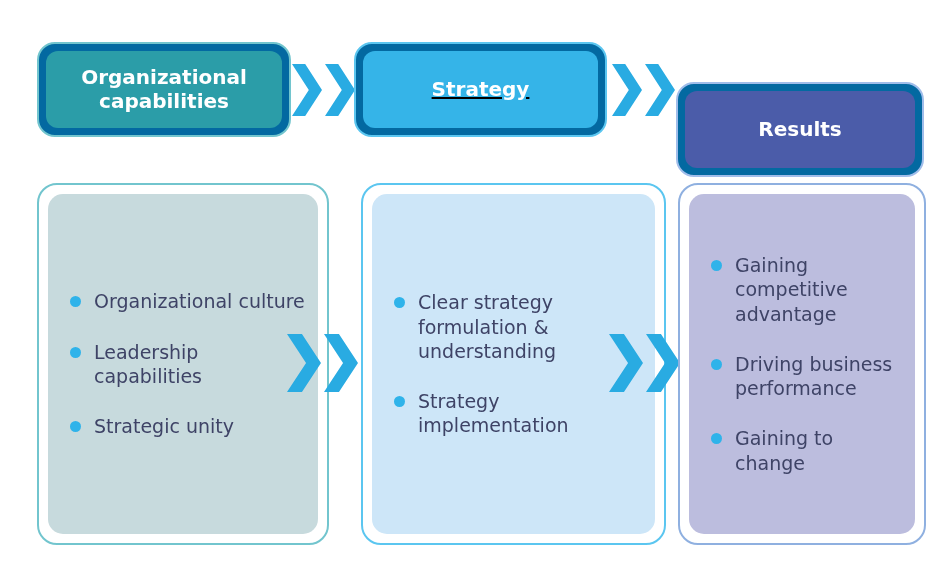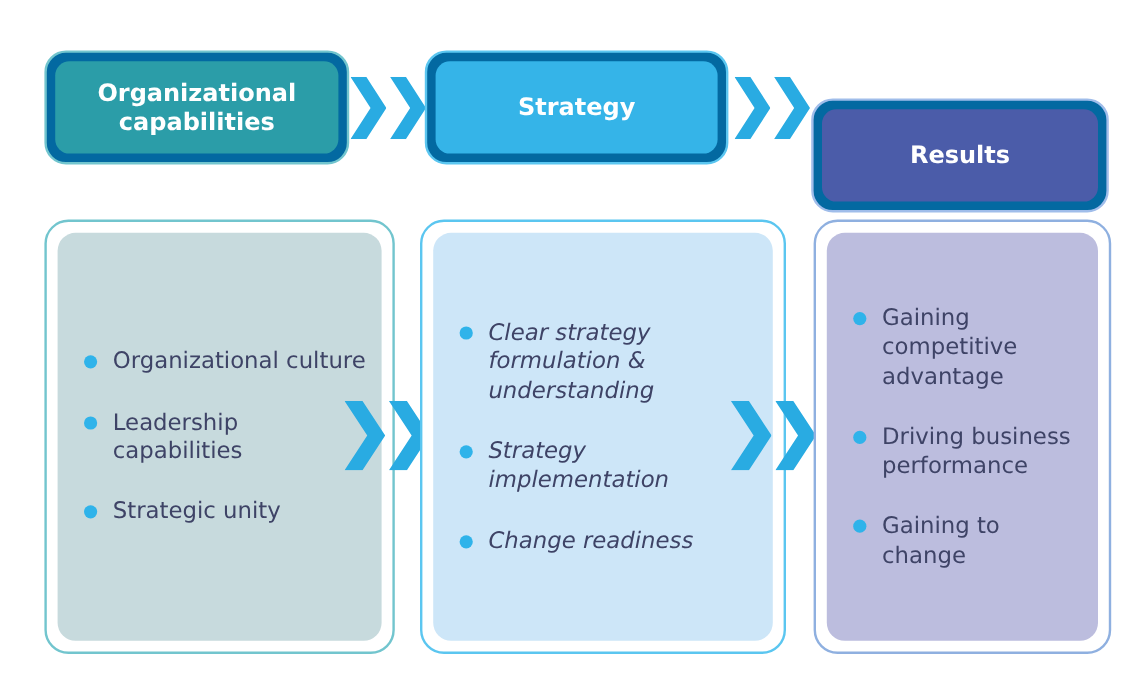--- a/index.html
+++ b/index.html
@@ -47,21 +47,21 @@
   
   .detail-box {
     position: absolute; top: 183px; height: 362px;
     background: #ffffff;
     border: 2px solid #cccccc;
     border-radius: 20px;
     padding: 9px;
     box-sizing: border-box;
   }
   .det-0 { left: 37px;  width: 292px; }
-  .det-1 { left: 350px; width: 305px; font-style: italic; }
+  .det-1 { left: 361px; width: 305px; }
   .det-2 { left: 678px; width: 248px; }
   .detail-box .panel {
     width: 100%; height: 100%;
     border-radius: 15px;
     box-sizing: border-box;
     padding: 18px 10px 18px 22px;
     display: flex; flex-direction: column;
     justify-content: center;
     gap: 26px;
     color: #3E4366;
@@ -85,21 +85,21 @@
 
   <div class="stage-header hdr-0" style="border-color: rgb(114, 197, 206);">
     <div class="inner" style="background: rgb(43, 157, 168);">Organizational capabilities</div>
   </div>
 
   <div class="chevrons chev-top-1">
     <span class="chev" style="background: rgb(41, 171, 226);"></span>
     <span class="chev" style="background: rgb(41, 171, 226);"></span>
   </div>
 
-  <div class="stage-header hdr-1" style="border-color: rgb(91, 198, 240);">
+  <div class="stage-header hdr-1" style="border-color: rgb(91, 198, 240); text-decoration: underline;">
     <div class="inner" style="background: rgb(53, 180, 232);">Strategy</div>
   </div>
 
   <div class="chevrons chev-top-2">
     <span class="chev" style="background: rgb(41, 171, 226);"></span>
     <span class="chev" style="background: rgb(41, 171, 226);"></span>
   </div>
 
   <div class="stage-header hdr-2" style="border-color: rgb(160, 189, 234);">
     <div class="inner" style="background: rgb(75, 92, 169);">Results</div>
@@ -130,24 +130,20 @@
   <div class="detail-box det-1" style="border-color: rgb(91, 198, 240);">
     <div class="panel" style="background: rgb(205, 230, 248); color: rgb(62, 67, 102);">
       <div class="bullet-item">
         <span class="dot" style="background: rgb(47, 179, 234);"></span>
         <span class="bullet-text">Clear strategy formulation &amp; understanding</span>
       </div>
       <div class="bullet-item">
         <span class="dot" style="background: rgb(47, 179, 234);"></span>
         <span class="bullet-text">Strategy implementation</span>
       </div>
-      <div class="bullet-item">
-        <span class="dot" style="background: rgb(47, 179, 234);"></span>
-        <span class="bullet-text">Change readiness</span>
-      </div>
     </div>
   </div>
 
   <div class="chevrons chev-bot-2">
     <span class="chev big" style="background: rgb(41, 171, 226);"></span>
     <span class="chev big" style="background: rgb(41, 171, 226);"></span>
   </div>
 
   <div class="detail-box det-2" style="border-color: rgb(143, 176, 224);">
     <div class="panel" style="background: rgb(188, 189, 222); color: rgb(62, 67, 102);">

